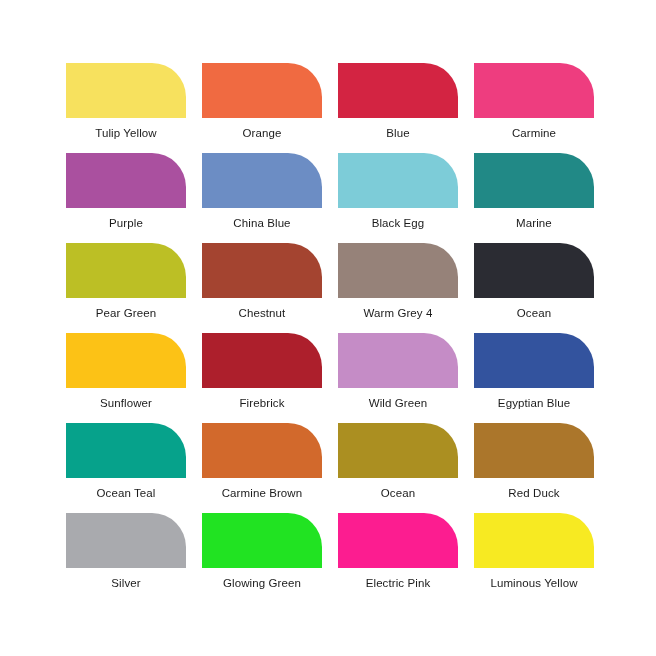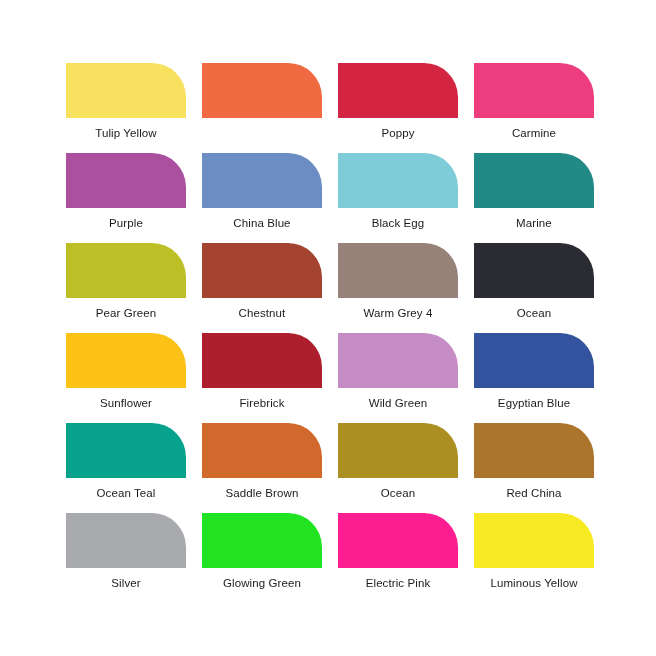--- a/index.html
+++ b/index.html
@@ -68,24 +68,25 @@
 <body style="background-color: rgb(255, 255, 255);">
 
 <div id="swatch-sheet">
   <div id="swatch-grid">
       <div class="swatch-cell">
         <span class="swatch-chip" style="background-color: rgb(247, 225, 94);"></span>
         <span class="swatch-label">Tulip Yellow</span>
       </div>
       <div class="swatch-cell">
         <span class="swatch-chip" style="background-color: rgb(240, 106, 65);"></span>
+        <span class="swatch-label">Orange</span>
       </div>
       <div class="swatch-cell">
         <span class="swatch-chip" style="background-color: rgb(211, 36, 66);"></span>
-        <span class="swatch-label">Poppy</span>
+        <span class="swatch-label">Blue</span>
       </div>
       <div class="swatch-cell">
         <span class="swatch-chip" style="background-color: rgb(238, 61, 127);"></span>
         <span class="swatch-label">Carmine</span>
       </div>
       <div class="swatch-cell">
         <span class="swatch-chip" style="background-color: rgb(170, 80, 159);"></span>
         <span class="swatch-label">Purple</span>
       </div>
       <div class="swatch-cell">
@@ -131,29 +132,29 @@
       <div class="swatch-cell">
         <span class="swatch-chip" style="background-color: rgb(51, 83, 158);"></span>
         <span class="swatch-label">Egyptian Blue</span>
       </div>
       <div class="swatch-cell">
         <span class="swatch-chip" style="background-color: rgb(6, 162, 139);"></span>
         <span class="swatch-label">Ocean Teal</span>
       </div>
       <div class="swatch-cell">
         <span class="swatch-chip" style="background-color: rgb(210, 105, 44);"></span>
-        <span class="swatch-label">Saddle Brown</span>
+        <span class="swatch-label">Carmine Brown</span>
       </div>
       <div class="swatch-cell">
         <span class="swatch-chip" style="background-color: rgb(171, 143, 33);"></span>
         <span class="swatch-label">Ocean</span>
       </div>
       <div class="swatch-cell">
         <span class="swatch-chip" style="background-color: rgb(171, 118, 43);"></span>
-        <span class="swatch-label">Red China</span>
+        <span class="swatch-label">Red Duck</span>
       </div>
       <div class="swatch-cell">
         <span class="swatch-chip" style="background-color: rgb(169, 170, 174);"></span>
         <span class="swatch-label">Silver</span>
       </div>
       <div class="swatch-cell">
         <span class="swatch-chip" style="background-color: rgb(33, 227, 34);"></span>
         <span class="swatch-label">Glowing Green</span>
       </div>
       <div class="swatch-cell">

